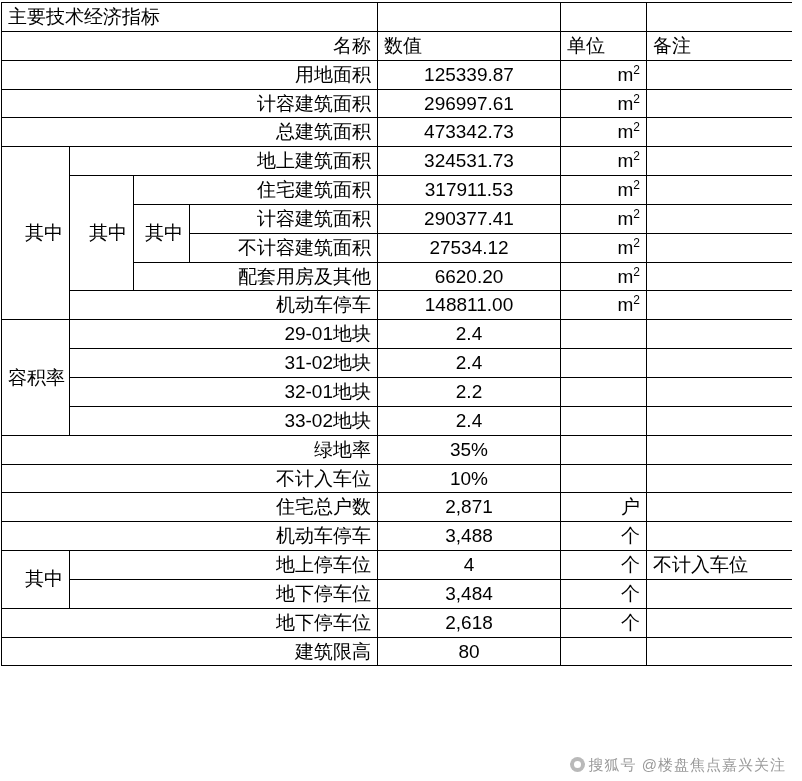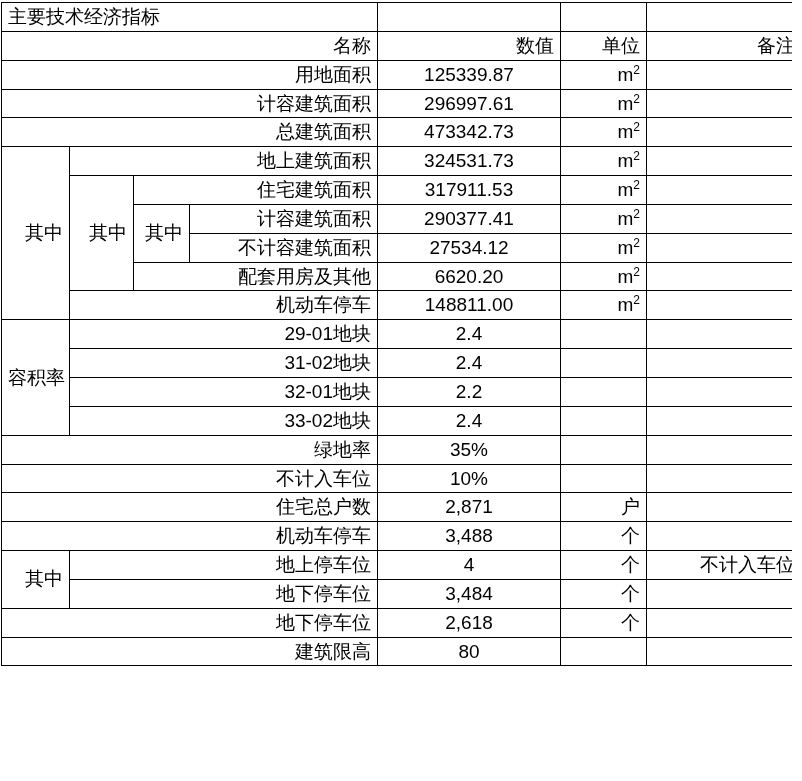--- a/index.html
+++ b/index.html
@@ -38,21 +38,21 @@
   }
   
   col.c1 { width: 68px; }
   col.c2 { width: 64px; }
   col.c3 { width: 56px; }
   col.c4 { width: 188px; }
   col.c5 { width: 183px; }
   col.c6 { width: 86px; }
   col.c7 { width: 155px; }
 
-  .center { text-align: right; }
+  .center { text-align: left; }
   .left { text-align: right; }
   .merge-v { text-align: right; }
   .unit { text-align: right; }
   .num { text-align: center; }
   .title-cell { text-align: left; }
   .blank { }
   sup.sq {
     font-size: 12px;
     vertical-align: super;
     line-height: 0;
@@ -263,14 +263,17 @@
 
       <tr>
         <td class="left" colspan="4">建筑限高</td>
         <td class="num">80</td>
         <td class="blank"></td>
         <td class="blank"></td>
       </tr>
     </tbody>
   </table>
 
+  <div class="watermark">
+    <span class="wm-logo"></span><span>搜狐号 @楼盘焦点嘉兴关注</span>
+  </div>
 
 </div>
 
 </body></html>

